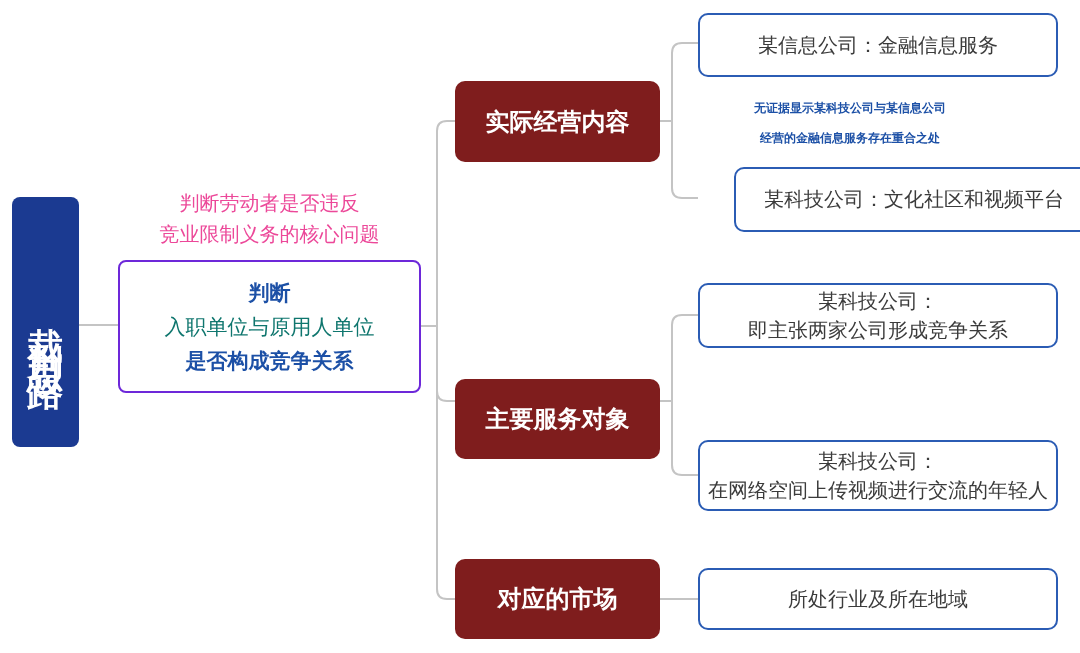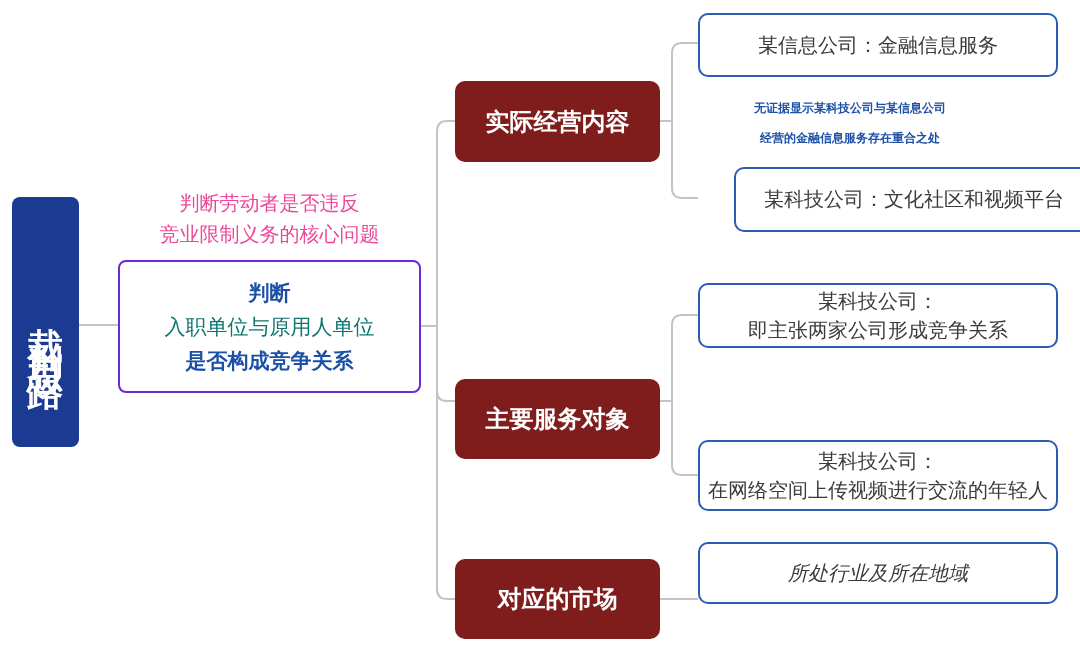--- a/index.html
+++ b/index.html
@@ -100,21 +100,21 @@
     justify-content: center;
     color: #3b3b3b;
     font-size: 20px;
     line-height: 29px;
     text-align: center;
   }
   .lb1 { top: 13px;  height: 60px; }
   .lb2 { top: 167px; height: 61px; margin-left: 36px; }
   .lb3 { top: 283px; height: 61px; }
   .lb4 { top: 440px; height: 67px; }
-  .lb5 { top: 542px; height: 58px; font-style: italic; }
+  .lb5 { top: 568px; height: 58px; }
   
   .blue-note {
     position: absolute;
     left: 662px;
     width: 376px;
     text-align: center;
     color: #1c50a6;
     font-size: 12px;
     font-weight: bold;
     line-height: 30px;

